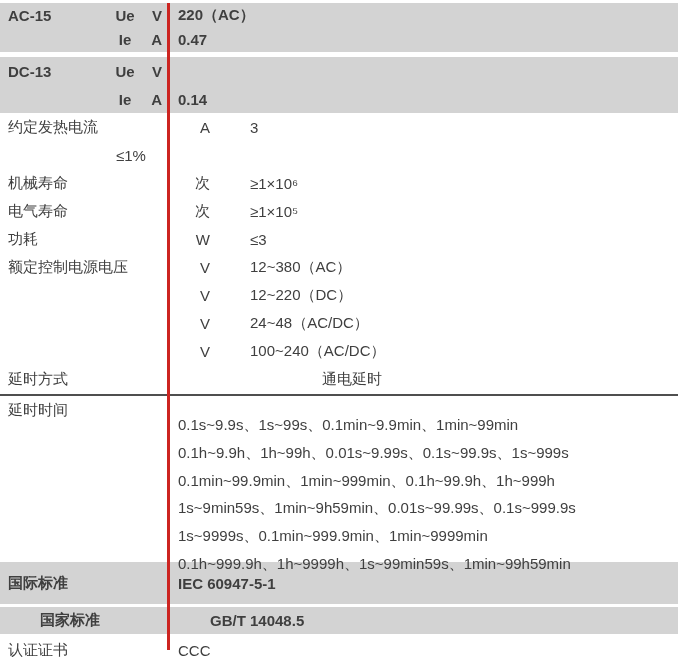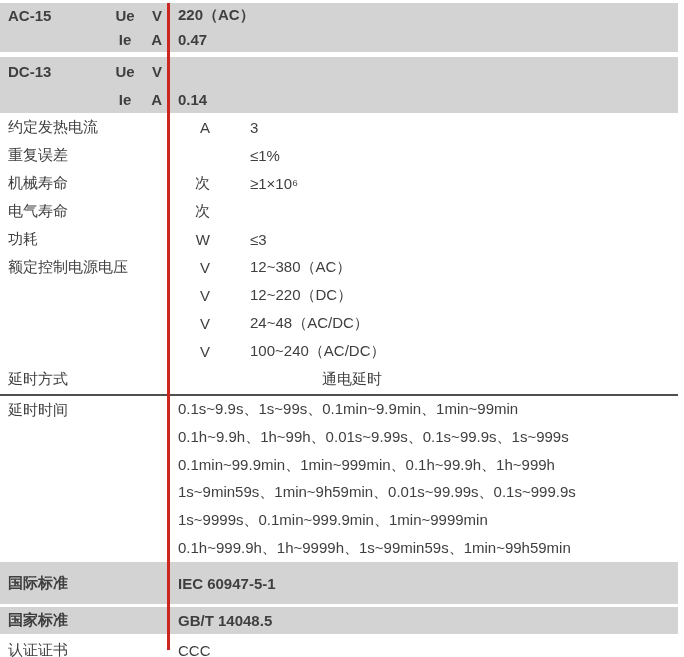--- a/index.html
+++ b/index.html
@@ -43,24 +43,24 @@
   .c.unit{width:22px;text-align:right;}
   .c.value{flex:1;padding-left:16px;}
   
   .k-topA{height:24.5px;}
   .k-gap{height:5px;background:#ffffff;}
   .k-topB{height:28px;}
   .k-std{height:28px;gap:24px;}
   .k-mode{height:31px;border-bottom:2px solid var(--rule-dark);gap:48px;}
   .k-times{height:166px;align-items:flex-start;}
   .k-times .c.label{line-height:27.7px;}
-  .k-times .c.value{padding-top:0;}
+  .k-times .c.value{padding-top:16px;}
   .k-times .value-line{height:27.7px;display:flex;align-items:center;}
   .k-gray27{height:42px;}
-  .k-gray27b{height:27px;margin-top:3px;}
+  .k-gray27b{height:27px;margin-top:3px;padding-left:32px;}
   .k-cert{height:26px;margin-top:3px;}
   .k-bar{height:7px;margin-top:2px;}
 </style>
 </head>
 <body>
 
 <div class="spec-table">
   <div class="red-line"></div>
   <div id="rows">
       <div class="row k-topA bg-gray">
@@ -92,35 +92,35 @@
     <div class="c unit">A</div>
     <div class="c value">0.14</div>
   </div>
       <div class="row k-std">
     <div class="c label">约定发热电流</div>
     <div class="c sub"></div>
     <div class="c unit">A</div>
     <div class="c value">3</div>
   </div>
       <div class="row k-std">
-    <div class="c label">重复误差</div>
     <div class="c sub"></div>
     <div class="c unit"></div>
     <div class="c value">≤1%</div>
   </div>
       <div class="row k-std">
     <div class="c label">机械寿命</div>
     <div class="c sub"></div>
     <div class="c unit">次</div>
     <div class="c value">≥1×10⁶</div>
   </div>
       <div class="row k-std">
     <div class="c label">电气寿命</div>
     <div class="c sub"></div>
     <div class="c unit">次</div>
+    <div class="c value">≥1×10⁵</div>
   </div>
       <div class="row k-std">
     <div class="c label">功耗</div>
     <div class="c sub"></div>
     <div class="c unit">W</div>
     <div class="c value">≤3</div>
   </div>
       <div class="row k-std">
     <div class="c label">额定控制电源电压</div>
     <div class="c sub"></div>

